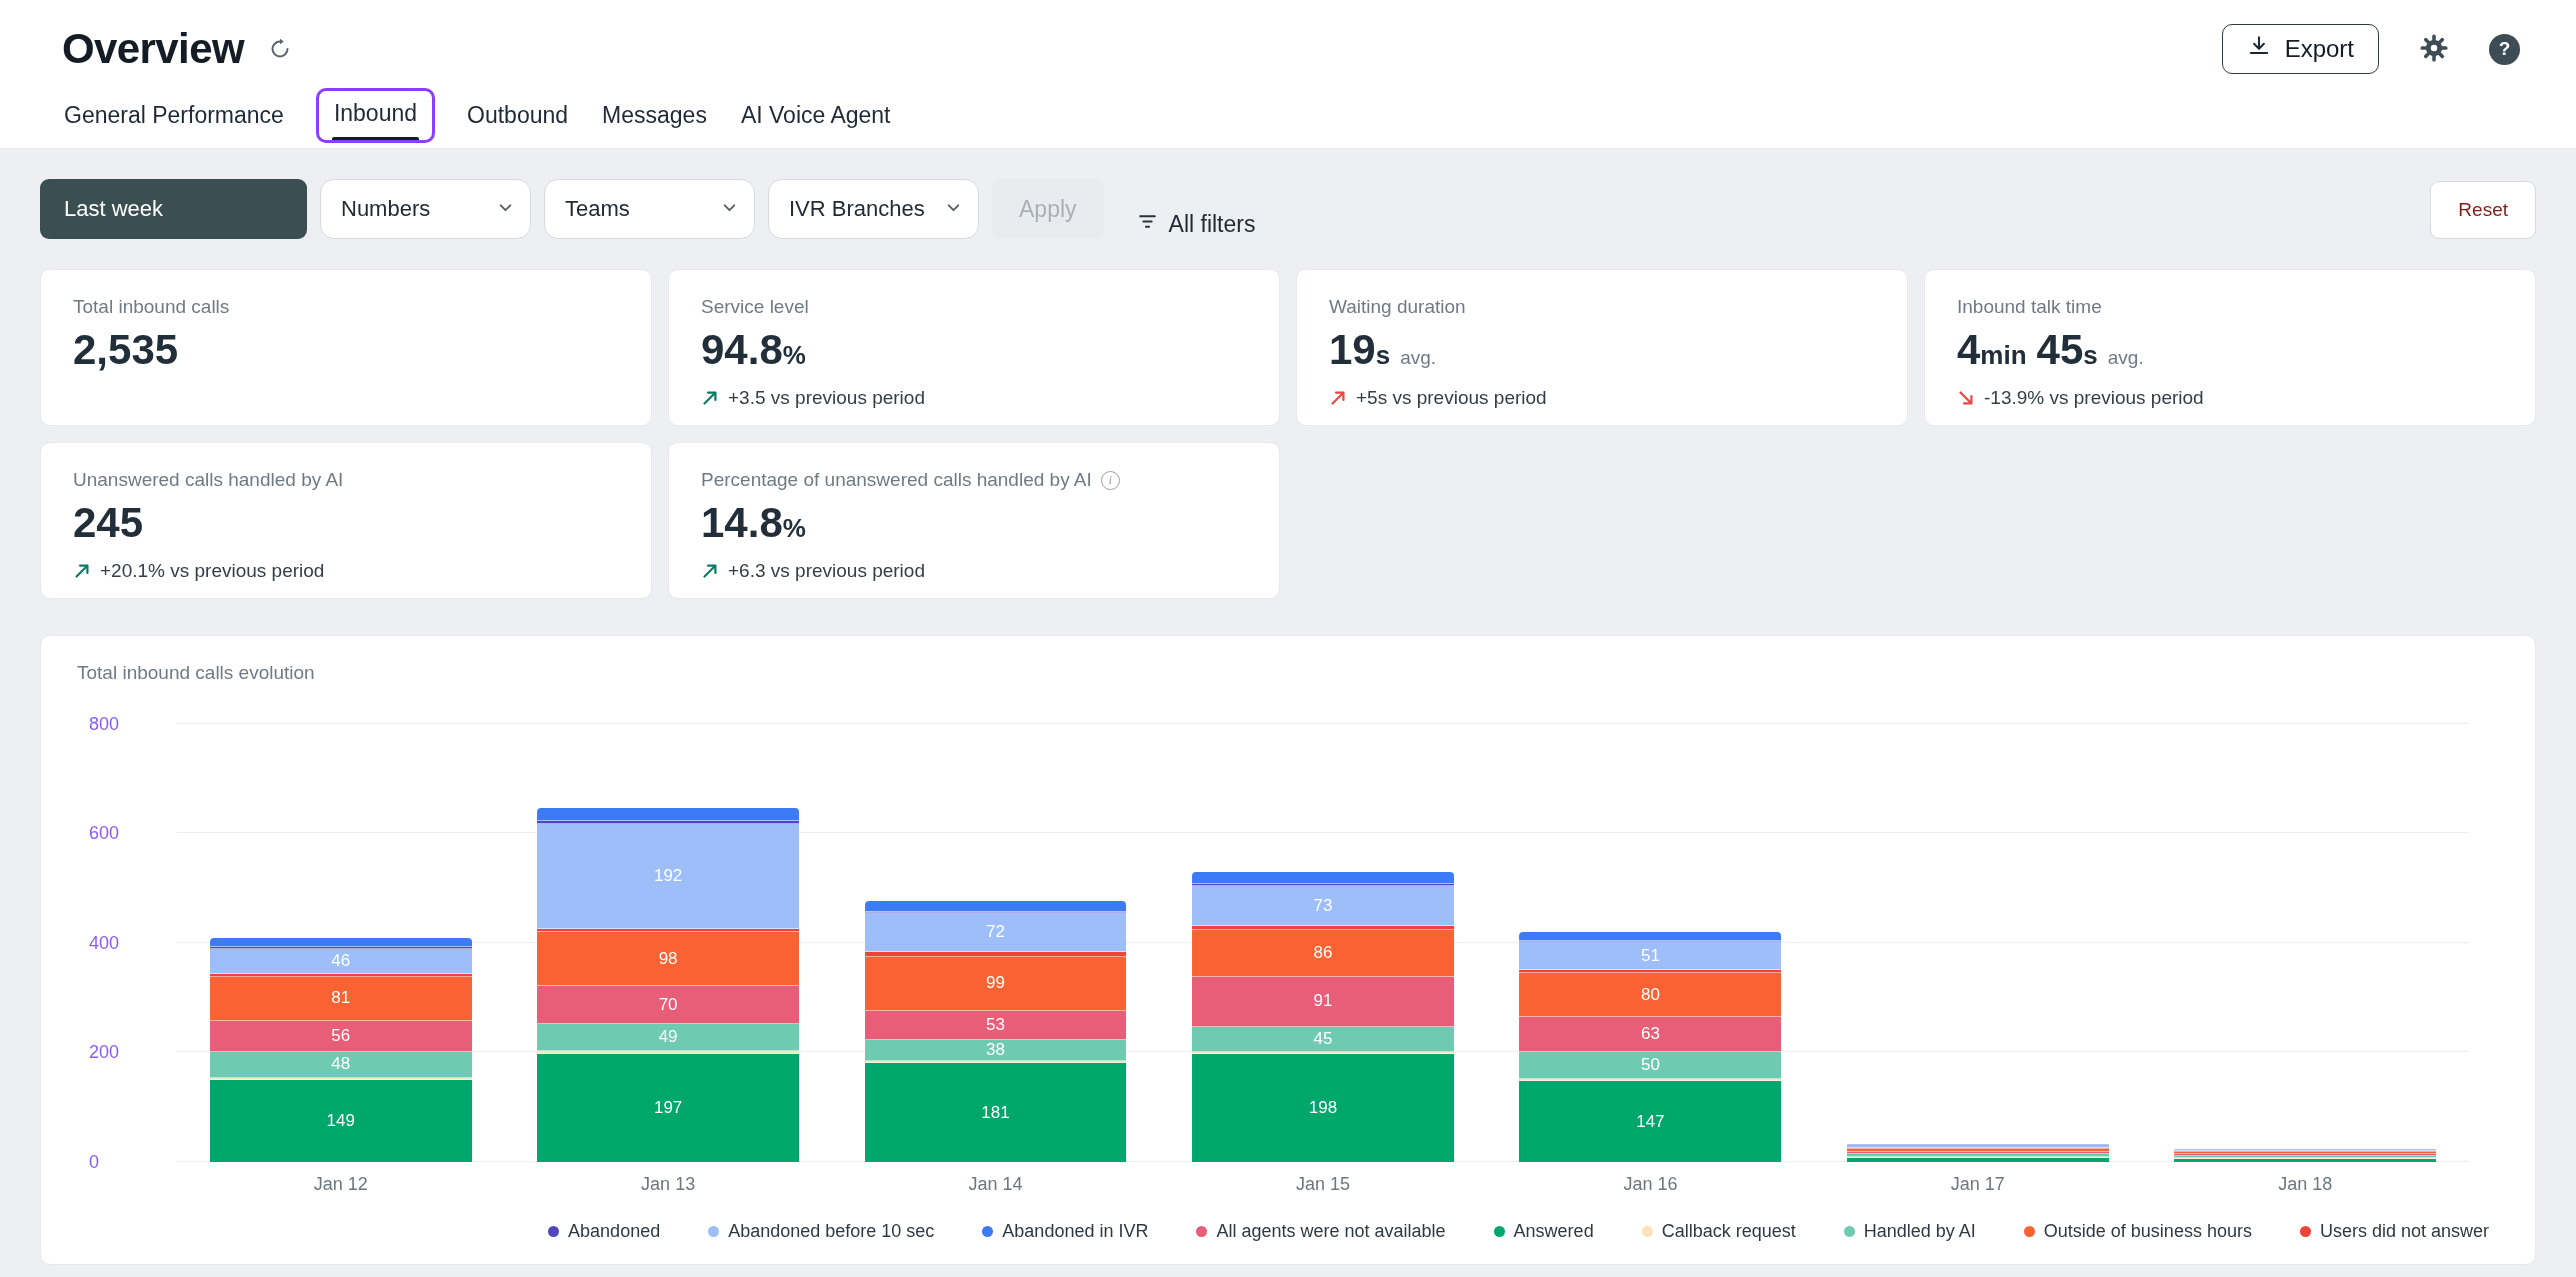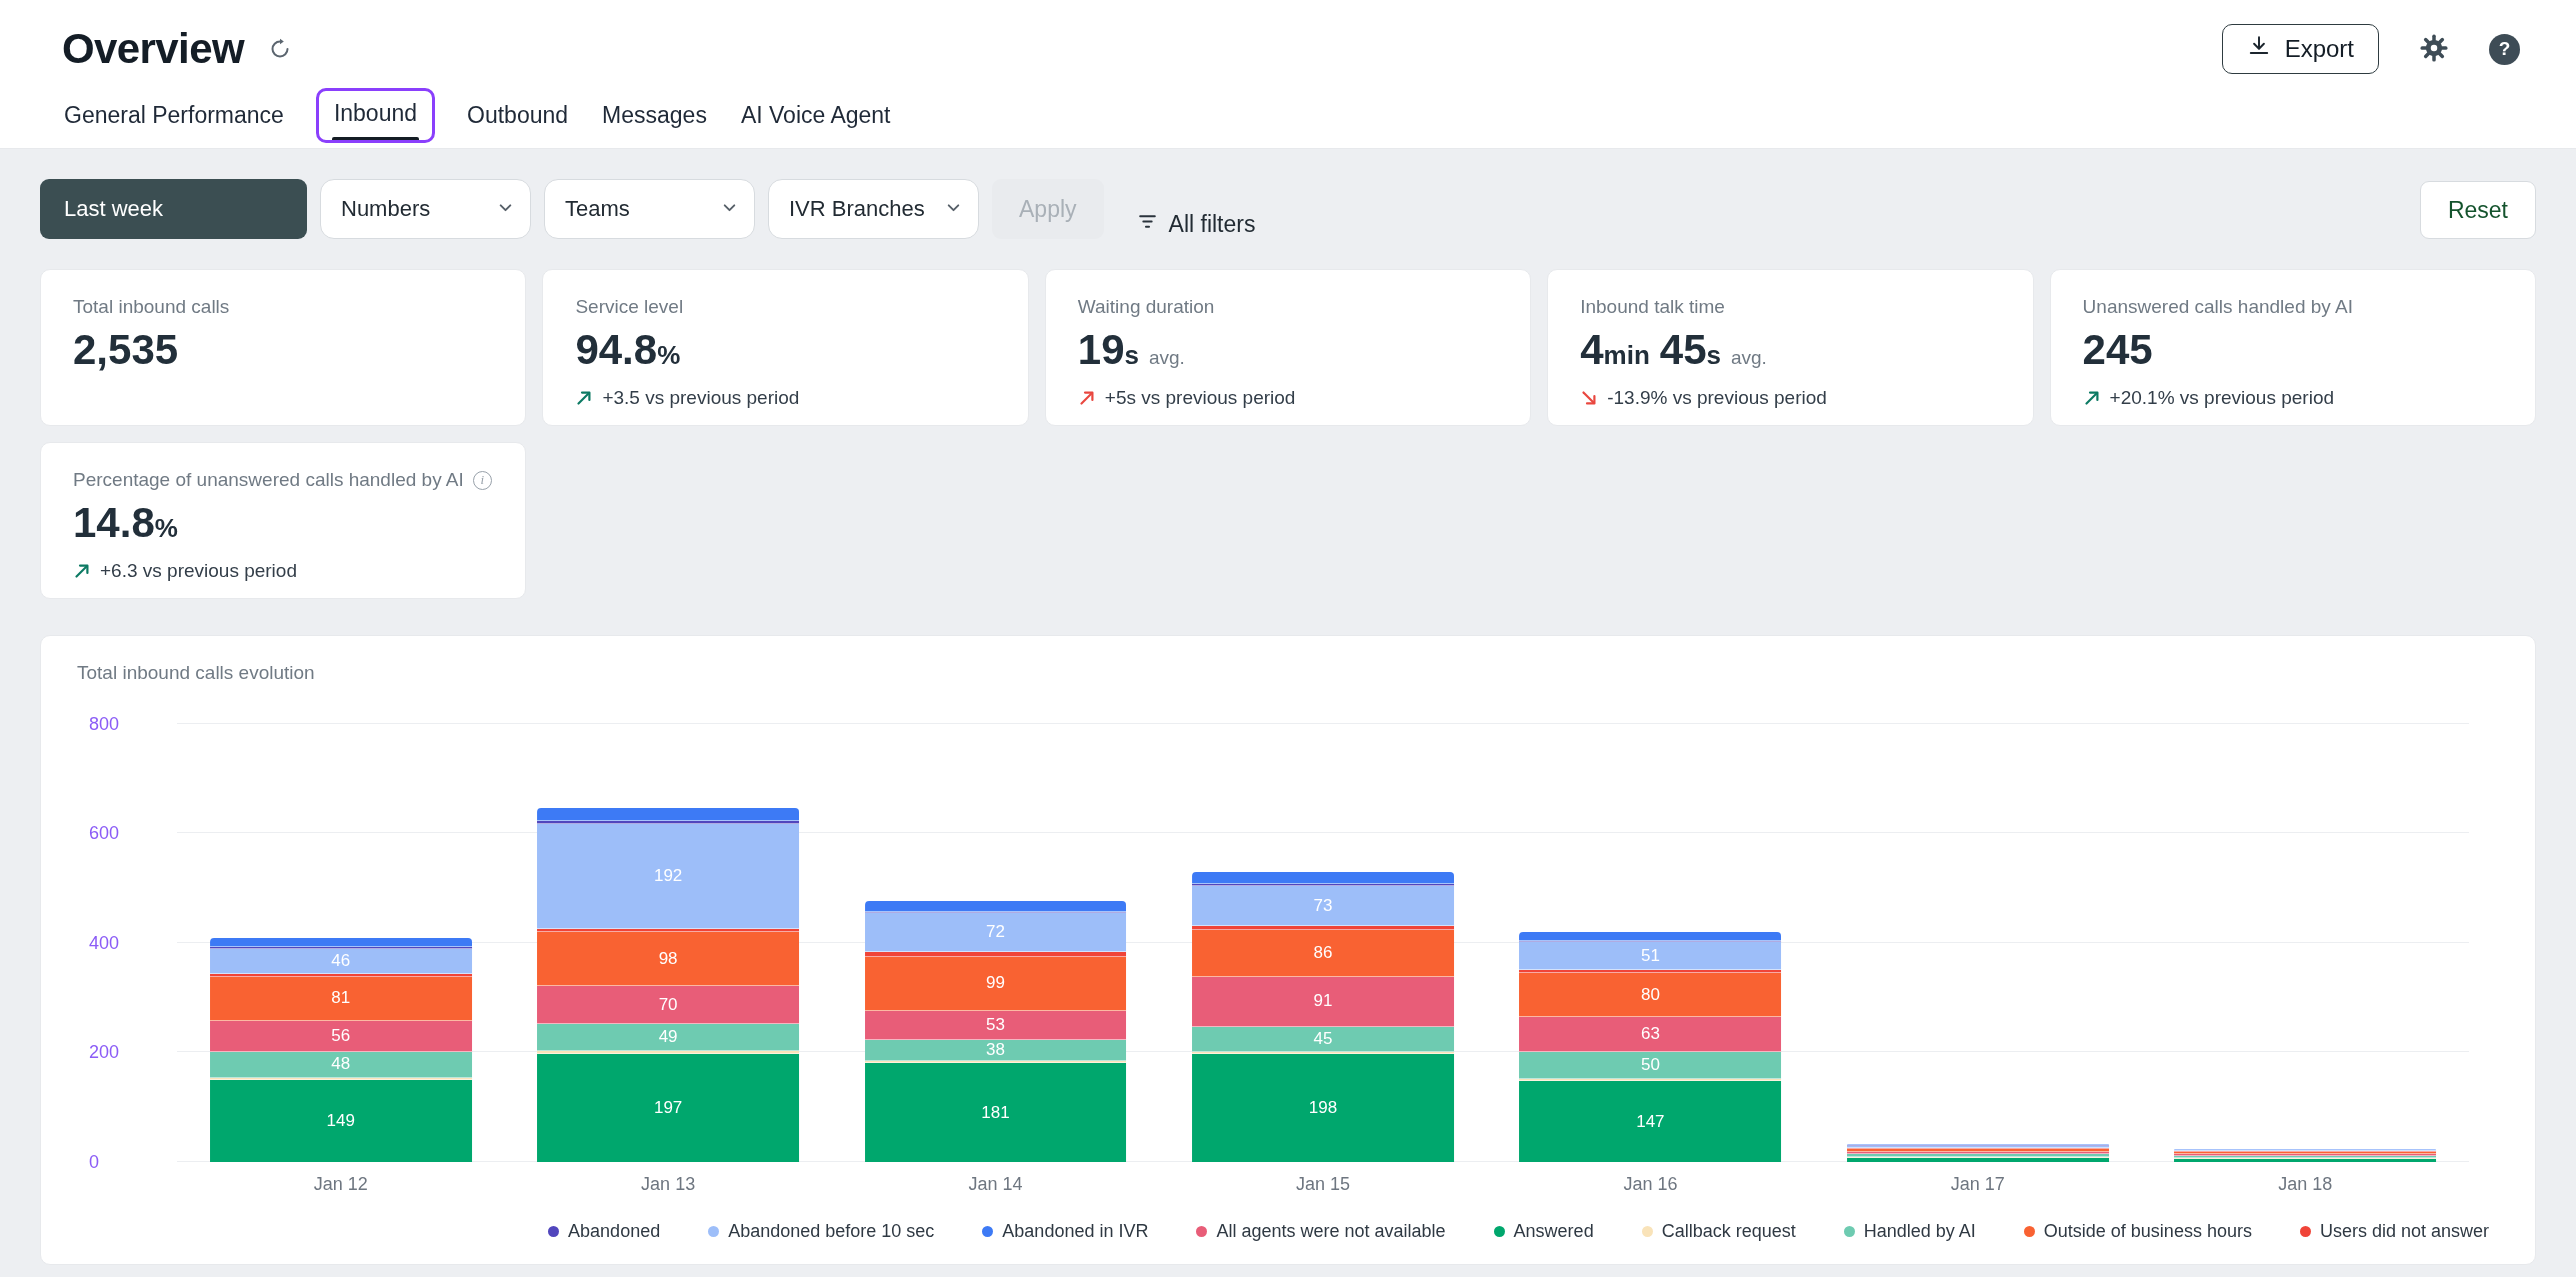--- a/index.html
+++ b/index.html
@@ -34,24 +34,24 @@
 
   .filter-bar { margin-top: 30px; display:flex; align-items:flex-end; gap: 13px; }
   .chip-dark { width:267px; height:60px; background:#3b4e52; border-radius:9px; color:#fff; font-size:22px;
                display:flex; align-items:center; padding:0 24px; border:none; }
   .dd-wrap { display:flex; gap:13px; }
   .dropdown { height:60px; width:211px; background:#fff; border:1px solid #d7dbdf; border-radius:14px;
               display:flex; align-items:center; justify-content:space-between; gap:14px; padding:0 16px 0 20px;
               font-size:22px; color:#222b33; }
   .apply-btn { height:60px; padding:0 27px; background:#e9ebee; border:none; border-radius:9px; font-size:23px; color:#a9b0b7; cursor:default; }
   .all-filters { display:flex; align-items:center; gap:11px; font-size:23px; color:#222b33; background:none; border:none; margin-left:14px; }
-  .reset-btn { margin-left:auto; height:58px; padding:0 27px; background:#fff; border:1px solid #d7dbdf; border-radius:9px; font-size:23px; color:#14532d; }
+  .reset-btn { margin-left:auto; height:58px; padding:0 27px; background:#fff; border:1px solid #d7dbdf; border-radius:9px; font-size:19px; color:#7f1d1d; }
 
   
-  .kpi-grid { margin-top: 30px; display:grid; grid-template-columns: repeat(5, 1fr); gap:16px; }
+  .kpi-grid { margin-top: 30px; display:grid; grid-template-columns: repeat(4, 1fr); gap:16px; }
   .kpi { background:#fff; border:1px solid #e7e9ec; border-radius:10px; padding:26px 32px; height:157px; }
   .kpi-label { font-size:19px; color:#707a84; display:flex; align-items:center; gap:9px; }
   .info-i { width:19px; height:19px; border:1.5px solid #98a1aa; border-radius:50%; color:#98a1aa; font-size:13px;
             display:inline-flex; align-items:center; justify-content:center; font-style:italic;
             font-family:"Liberation Serif", serif; flex:none; }
   .kpi-value { margin-top: 8px; color:#222f3a; display:flex; align-items:baseline; }
   .vp-lg { font-size:42px; font-weight:700; }
   .vp-sm { font-size:26px; font-weight:700; }
   .vp-gap { margin-left: 10px; }
   .kpi-suffix { font-size:19px; color:#707a84; margin-left:10px; font-weight:400; }

